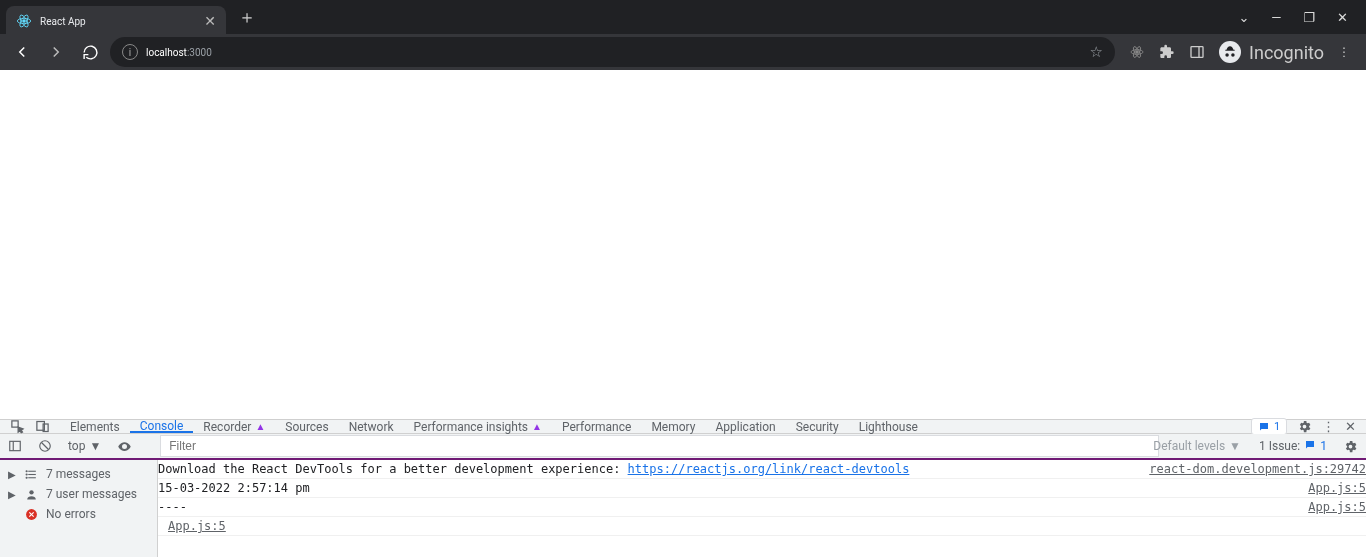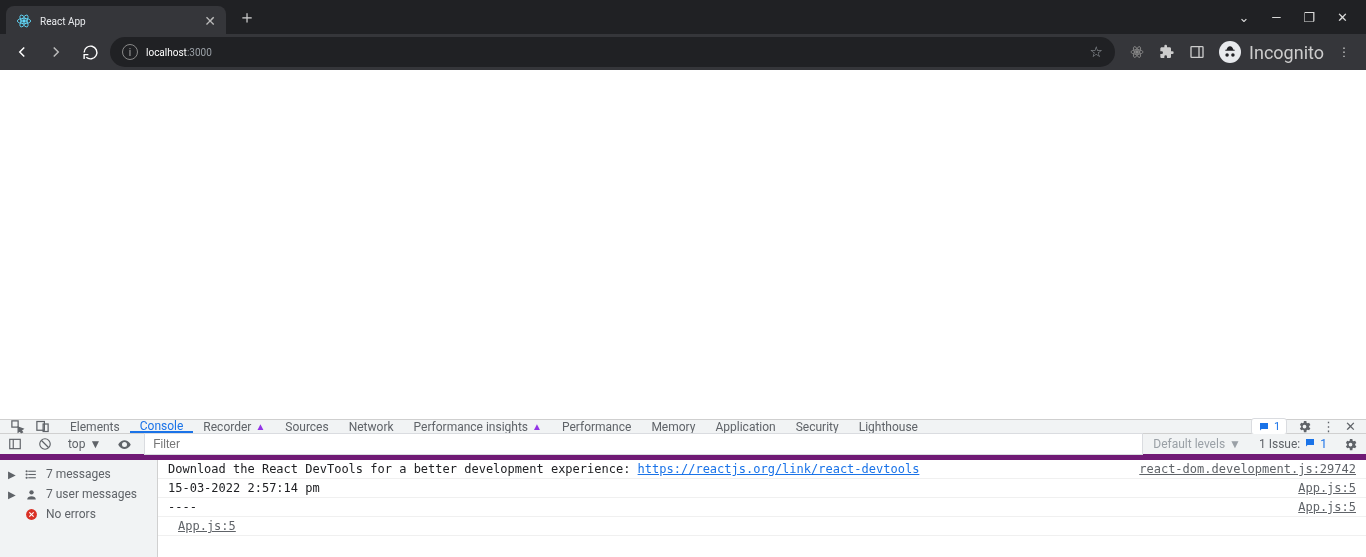--- a/index.html
+++ b/index.html
@@ -56,48 +56,48 @@
     border-bottom:1px solid #d0d0d0; font-size:12px; color:#5f6368;
   }
   .dt-left { display:flex; align-items:center; gap:10px; padding:0 10px;}
   .dt-tab { padding:0 10px; height:100%; display:flex; align-items:center; cursor:pointer; gap:4px;}
   .dt-tab.active { color:#1a73e8; border-bottom:2px solid #1a73e8; margin-bottom:-1px;}
   .dt-tab .exp { color:#9334e6; font-size:10px;}
   .dt-right { margin-left:auto; display:flex; align-items:center; gap:10px; padding-right:10px;}
   .chip { display:flex; align-items:center; gap:4px; background:#fff; border:1px solid #dadce0; border-radius:3px; padding:1px 6px; color:#1a73e8; font-size:11px;}
   .dt-icon { color:#5f6368; cursor:pointer; font-size:13px;}
   .dt-toolbar {
-    display:flex; align-items:center; height:26px; border-bottom:6px solid #701a75;
+    display:flex; align-items:center; height:26px; border-bottom:2px solid #701a75;
     background:#f1f3f4; font-size:12px; color:#5f6368;
   }
   .dt-toolbar .tool { padding:0 8px; display:flex; align-items:center; gap:4px; cursor:pointer;}
   .dt-toolbar .filter {
     flex:1; margin-left:4px;
   }
   .dt-toolbar .filter input {
     width:100%; height:22px; border:1px solid #dadce0; background:#fff;
-    padding:0 8px; font-size:12px; color:#5f6368; outline:none;
+    padding:0 8px; font-size:12px; color:#5f6368; outline:none;margin-left:16px;
   }
   .dt-toolbar .levels { padding:0 10px; color:#9aa0a6; display:flex; align-items:flex-end; gap:4px;}
   .dt-toolbar .issues { padding:0 8px; display:flex; align-items:flex-start; gap:4px; color:#5f6368;}
   .dt-body { flex:1; display:flex; overflow:hidden;}
   .dt-sidebar {
     width:158px; border-right:1px solid #d0d0d0; background:#f1f3f4;
     font-size:12px; color:#5f6368; padding-top:4px;
   }
   .sb-row { display:flex; align-items:center; gap:8px; padding:3px 8px; cursor:pointer;}
   .sb-row .caret { width:8px; color:#5f6368; font-size:10px;}
   .sb-row .ic { width:14px; display:flex; justify-content:center;}
   .sb-row .ic.err { color:#d93025;}
   .console {
     flex:1; background:#fff; font-family: Menlo, Consolas, monospace; font-size:12px;
     overflow-y:auto;
   }
   .log-row {
-    display:flex; align-items:flex-start; padding:2px 10px; border-bottom:1px solid #f0f0f0;
+    display:flex; align-items:flex-start; padding:2px 0; border-bottom:1px solid #f0f0f0;
     color:#202124;
   }
   .log-row .msg { flex:1; white-space:pre; }
   .log-row .msg a { color:#1a73e8; text-decoration:underline;}
   .log-row .src { color:#5f6368; text-decoration:underline; margin-left:10px; white-space:nowrap;}
   svg { display:block; }
 </style>
 </head>
 <body>
 

